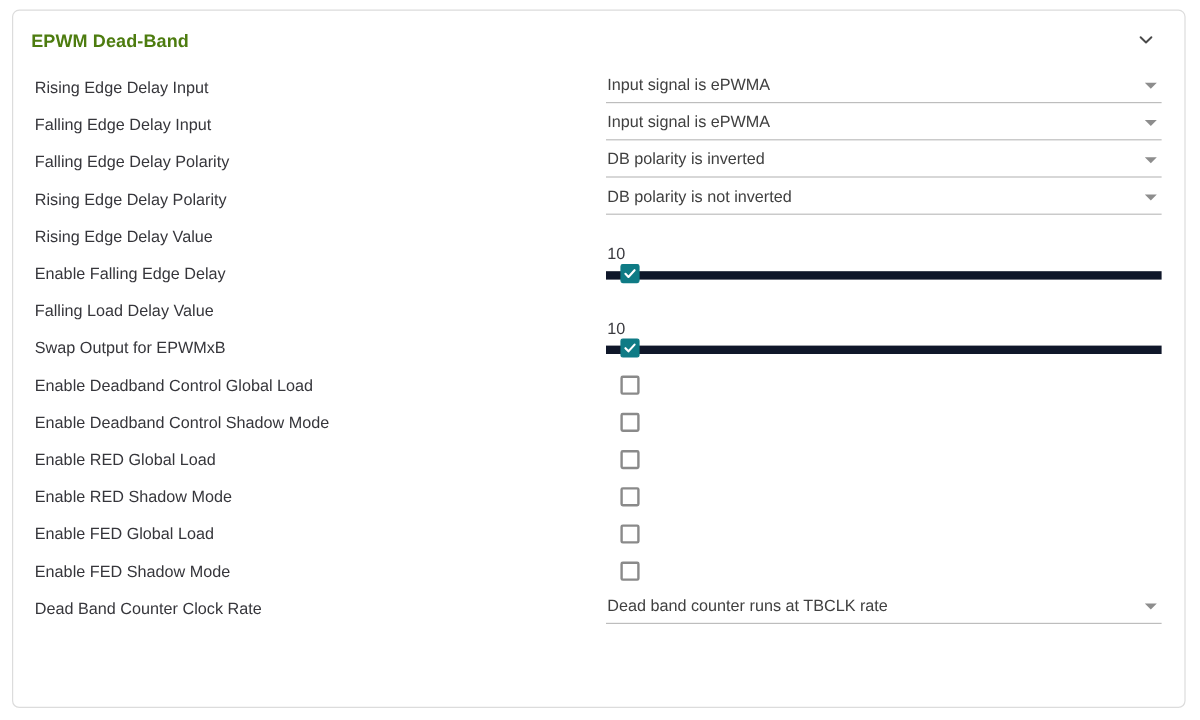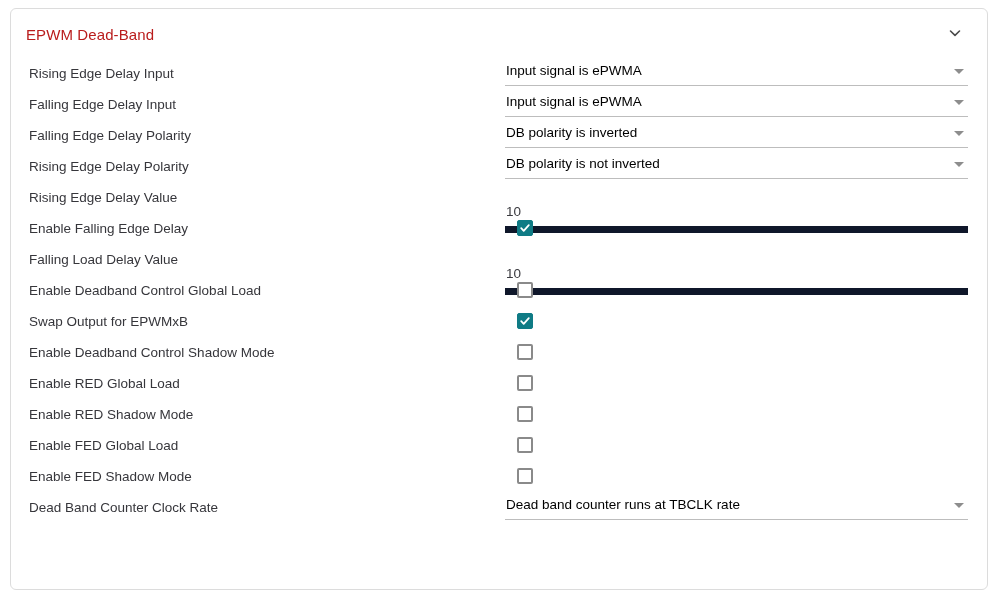--- a/index.html
+++ b/index.html
@@ -28,22 +28,22 @@
   #card-header {
     position: relative;
     height: 48px;
   }
 
   #panel-title {
     position: absolute;
     left: 15px;
     top: 17px;
     font-size: 15px;
-    font-weight: normal;
-    color: #b91c1c;
+    font-weight: bold;
+    color: #4d7c0f;
     letter-spacing: 0.1px;
   }
 
   #collapse-toggle {
     position: absolute;
     right: 20px;
     top: 14px;
     width: 24px;
     height: 24px;
     cursor: pointer;
@@ -89,21 +89,21 @@
     height: 25px;
     border-bottom: 1px solid #bdbdbd;
     cursor: pointer;
   }
 
   .select-value {
     position: absolute;
     left: 1px;
     top: 3px;
     font-size: 13.5px;
-    color: #000000;
+    color: #404040;
     white-space: nowrap;
   }
 
   .select-arrow {
     position: absolute;
     right: 4px;
     top: 9px;
     width: 0;
     height: 0;
     border-left: 5px solid transparent;
@@ -236,36 +236,36 @@
       </div>
       <div class="row">
         <div class="row-label">Falling Load Delay Value</div>
         <div class="control">
           <div class="textfield">
             <span class="textfield-value">10</span>
           </div>
         </div>
       </div>
       <div class="row">
-        <div class="row-label">Enable Deadband Control Global Load</div>
-        <div class="control">
-          <div class="checkbox unchecked"></div>
-        </div>
-      </div>
-      <div class="row">
         <div class="row-label">Swap Output for EPWMxB</div>
         <div class="control">
           <div class="checkbox checked">
             <svg width="12" height="12" viewBox="0 0 12 12" aria-hidden="true">
               <path d="M2.2 6.2 L4.7 8.8 L9.8 3.2" fill="none" stroke="#ffffff" stroke-width="1.8" stroke-linecap="round" stroke-linejoin="round"></path>
             </svg>
           </div>
         </div>
       </div>
       <div class="row">
+        <div class="row-label">Enable Deadband Control Global Load</div>
+        <div class="control">
+          <div class="checkbox unchecked"></div>
+        </div>
+      </div>
+      <div class="row">
         <div class="row-label">Enable Deadband Control Shadow Mode</div>
         <div class="control">
           <div class="checkbox unchecked"></div>
         </div>
       </div>
       <div class="row">
         <div class="row-label">Enable RED Global Load</div>
         <div class="control">
           <div class="checkbox unchecked"></div>
         </div>

